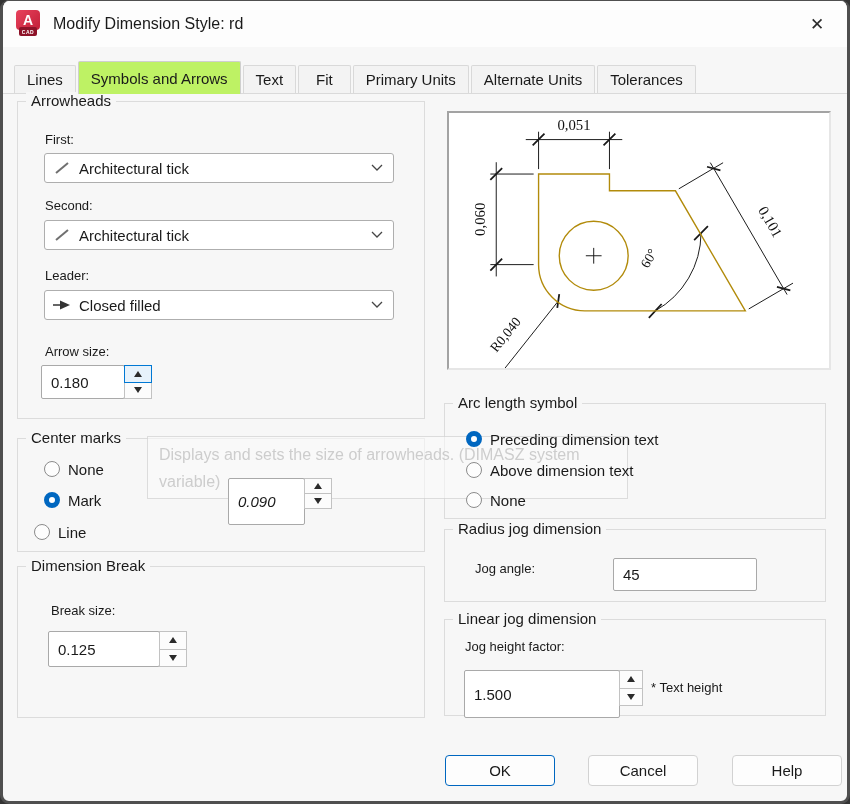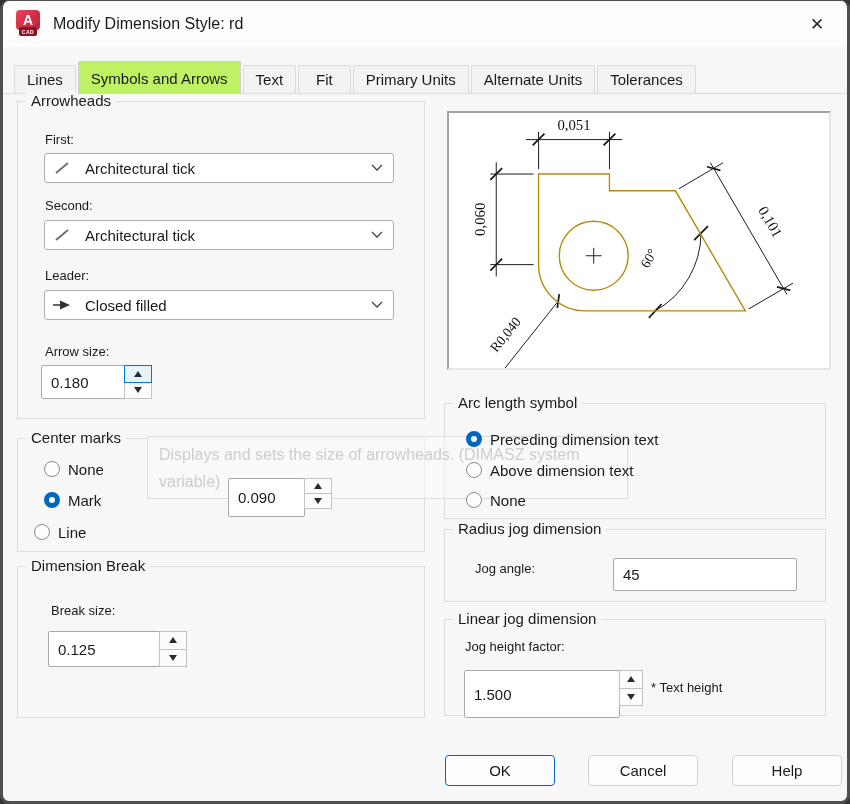--- a/index.html
+++ b/index.html
@@ -19,21 +19,21 @@
   
   .tabrow{position:absolute;left:0;right:0;top:62px;height:31px;display:flex;align-items:flex-end;padding-left:11px;border-bottom:1px solid #dadada;}
   .tab{height:28px;padding:0 12px;display:flex;align-items:center;font-size:15px;background:#f3f3f3;border:1px solid #d9d9d9;border-bottom:none;border-radius:2px 2px 0 0;margin-right:2px;position:relative;}
   .tab.wide{padding:0 17px;text-align:right;}
   .tab.active{height:33px;background:#bef264;border-color:#cfcfcf;z-index:2;margin-bottom:-1px;}
   
   .group{position:absolute;border:1px solid #dcdcdc;background:transparent;}
   .legend{position:absolute;top:-10px;left:8px;background:#f7f7f7;padding:0 5px;font-size:15px;white-space:nowrap;}
   .lbl{position:absolute;font-size:13px;white-space:nowrap;}
   
-  .dd{position:absolute;height:30px;background:#fff;border:1px solid #aeaeae;border-radius:3px;display:flex;align-items:center;z-index:3;gap:6px;}
+  .dd{position:absolute;height:30px;background:#fff;border:1px solid #aeaeae;border-radius:3px;display:flex;align-items:center;z-index:3;}
   .dd .ic{width:34px;display:flex;align-items:center;justify-content:center;}
   .dd .txt{font-size:15px;}
   .dd .chev{margin-left:auto;width:32px;display:flex;align-items:center;justify-content:center;}
   
   .spin{position:absolute;display:flex;z-index:5;}
   .spin input{border:1px solid #a9a9a9;border-radius:2px;background:#fff;font:15px "Liberation Sans",sans-serif;padding:0 0 0 9px;outline:none;color:#1a1a1a;}
   .sbcol{display:flex;flex-direction:column;margin-left:-1px;}
   .sb{flex:1;border:1px solid #c2c2c2;background:#fcfcfc;display:flex;align-items:center;justify-content:center;}
   .sb + .sb{margin-top:-1px;}
   .sb.focus{border-color:#0078d4;background:#e7f2fb;position:relative;z-index:2;}
@@ -148,21 +148,21 @@
   </div>
   <div class="radio-row on" style="left:41px;top:489px;">
     <div class="rdot"></div>
     <div class="rlbl">Mark</div>
   </div>
   <div class="radio-row" style="left:31px;top:521px;">
     <div class="rdot"></div>
     <div class="rlbl">Line</div>
   </div>
   <div class="spin" style="left:225px;top:477px;">
-    <input style="width: 77px; height: 39px;" value="0.090">
+    <input style="width: 77px; height: 47px; font-style: italic;" value="0.090">
     <div class="sbcol" style="width:28px;height:31px;">
       <div class="sb">
           <div class="tri-up"></div>
         </div>
       <div class="sb">
           <div class="tri-dn"></div>
         </div>
     </div>
   </div>
 
@@ -231,21 +231,21 @@
   </div>
   <div class="radio-row" style="left:463px;top:489px;">
     <div class="rdot"></div>
     <div class="rlbl">None</div>
   </div>
 
   <div class="group" style="left:441px;top:528px;width:382px;height:73px;">
     <div class="legend">Radius jog dimension</div>
   </div>
   <div class="lbl" style="left:460px;top:560px;margin-left:12px;">Jog angle:</div>
-  <input class="tinput" style="left: 610px; top: 557px; width: 184px; height: 33px;" value="45">
+  <input class="tinput" style="left: 610px; top: 557px; width: 144px; height: 33px;" value="45">
 
   <div class="group" style="left:441px;top:618px;width:382px;height:97px;">
     <div class="legend">Linear jog dimension</div>
   </div>
   <div class="lbl" style="left:462px;top:638px;">Jog height factor:</div>
   <div class="spin" style="left:461px;top:669px;">
     <input style="width: 156px; height: 48px;" value="1.500">
     <div class="sbcol" style="width:24px;height:36px;">
       <div class="sb">
           <div class="tri-up"></div>

